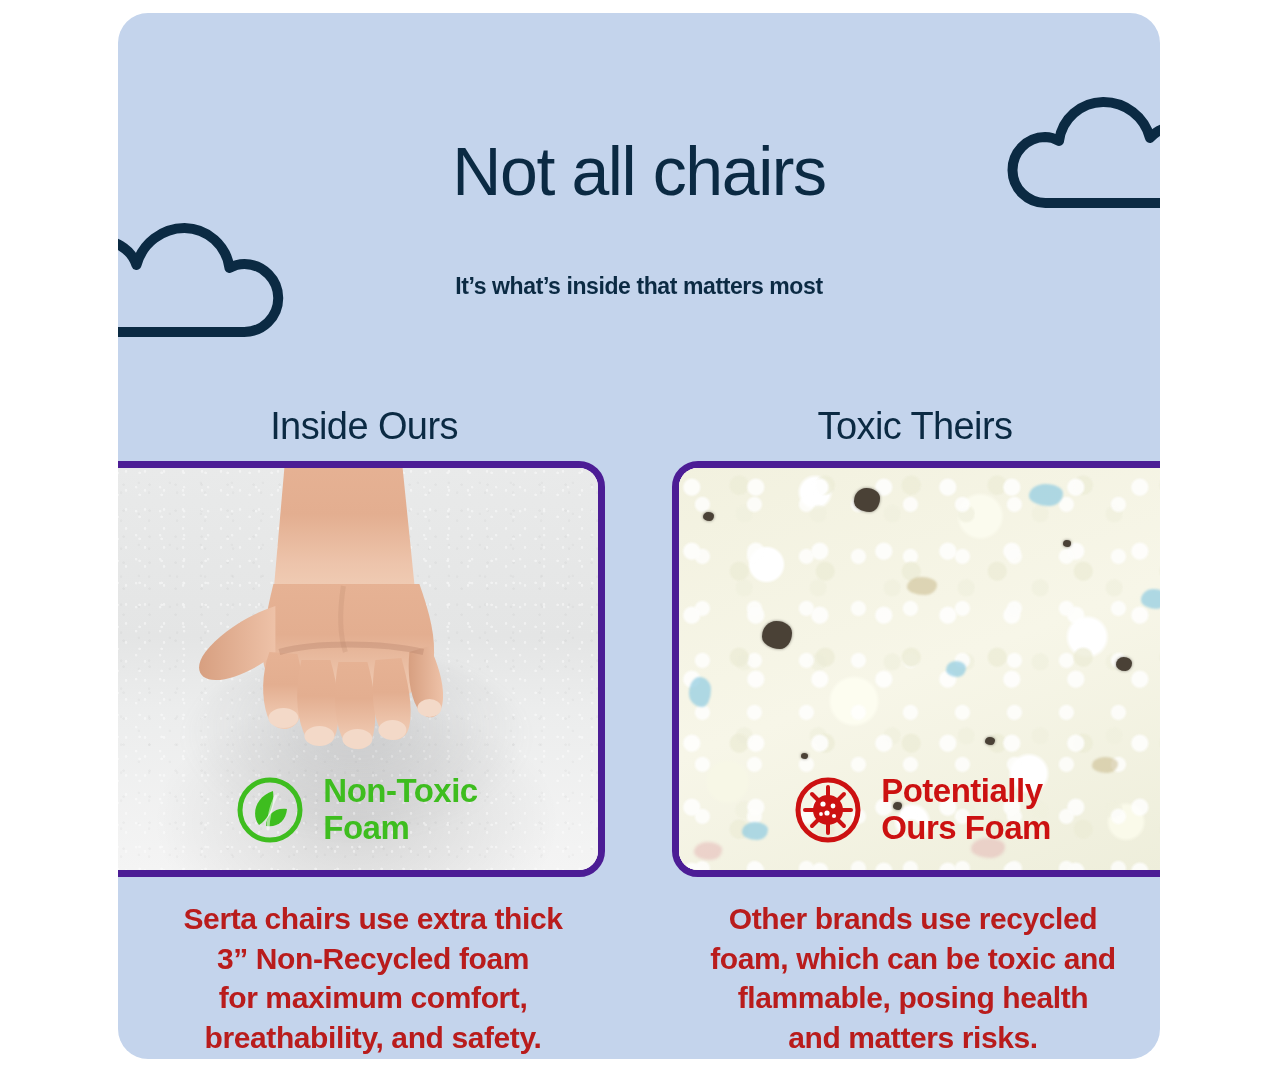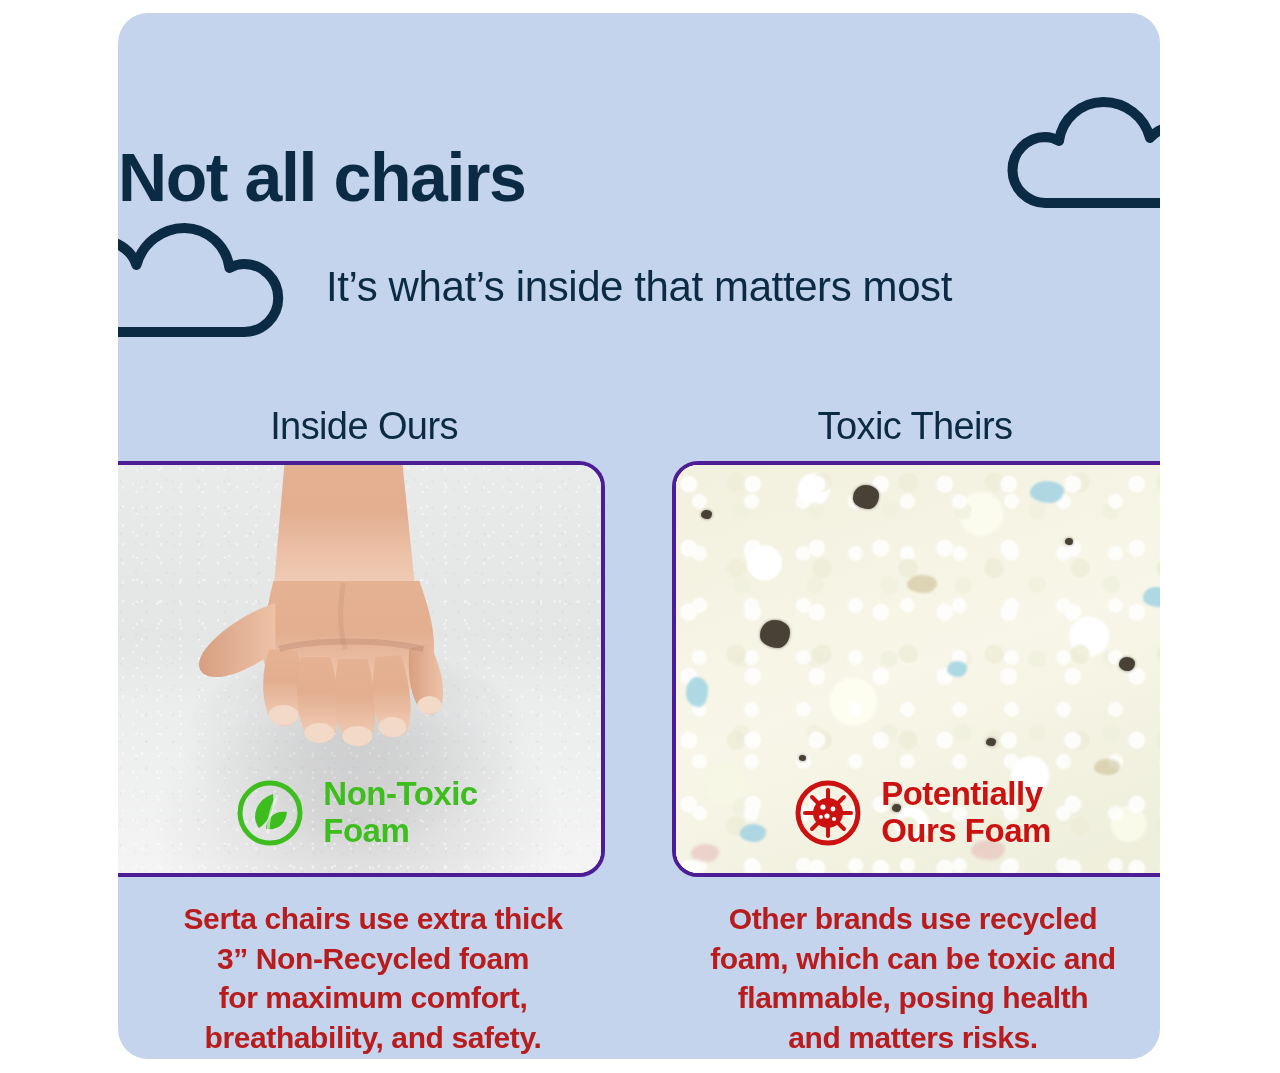--- a/index.html
+++ b/index.html
@@ -40,40 +40,40 @@
   }
   .cloud svg { display: block; }
 
   .cloud-left  { left: -22px; top: 182px; }
   .cloud-right { left: 880px; top: 42px; }
 
   
   .headline {
     position: absolute;
     left: 0;
-    top: 82px;
-    width: 1042px;
-    text-align: left;
-    color: #0b2a43;
-    font-size: 68px;
-    font-weight: 700;
-    line-height: 1.08;
-    letter-spacing: -1.4px;
-  }
-  .headline .line { display: block; white-space: nowrap; }
-
-  .subhead {
-    position: absolute;
-    left: 0;
-    top: 250px;
+    top: 76px;
     width: 1042px;
     text-align: center;
     color: #0b2a43;
-    font-size: 42px;
+    font-size: 68px;
     font-weight: 400;
+    line-height: 1.08;
+    letter-spacing: -1.4px;
+  }
+  .headline .line { display: block; white-space: nowrap; }
+
+  .subhead {
+    position: absolute;
+    left: 0;
+    top: 260px;
+    width: 1042px;
+    text-align: center;
+    color: #0b2a43;
+    font-size: 23px;
+    font-weight: 700;
     letter-spacing: -0.4px;
   }
 
   
   .col-title {
     position: absolute;
     top: 392px;
     color: #0b2a43;
     font-size: 38px;
     font-weight: 400;
@@ -81,21 +81,21 @@
     text-align: center;
   }
   .col-title.left  { left: 0px;   width: 492px; }
   .col-title.right { left: 552px; width: 490px; }
 
   
   .panel {
     position: absolute;
     top: 448px;
     height: 416px;
-    border: 4px solid #4c1d95;
+    border: 7px solid #4c1d95;
     box-sizing: border-box;
     overflow: hidden;
     background: #ffffff;
   }
   .panel.left {
     left: -10px;
     width: 497px;
     border-top-left-radius: 0;
     border-bottom-left-radius: 0;
     border-top-right-radius: 26px;

